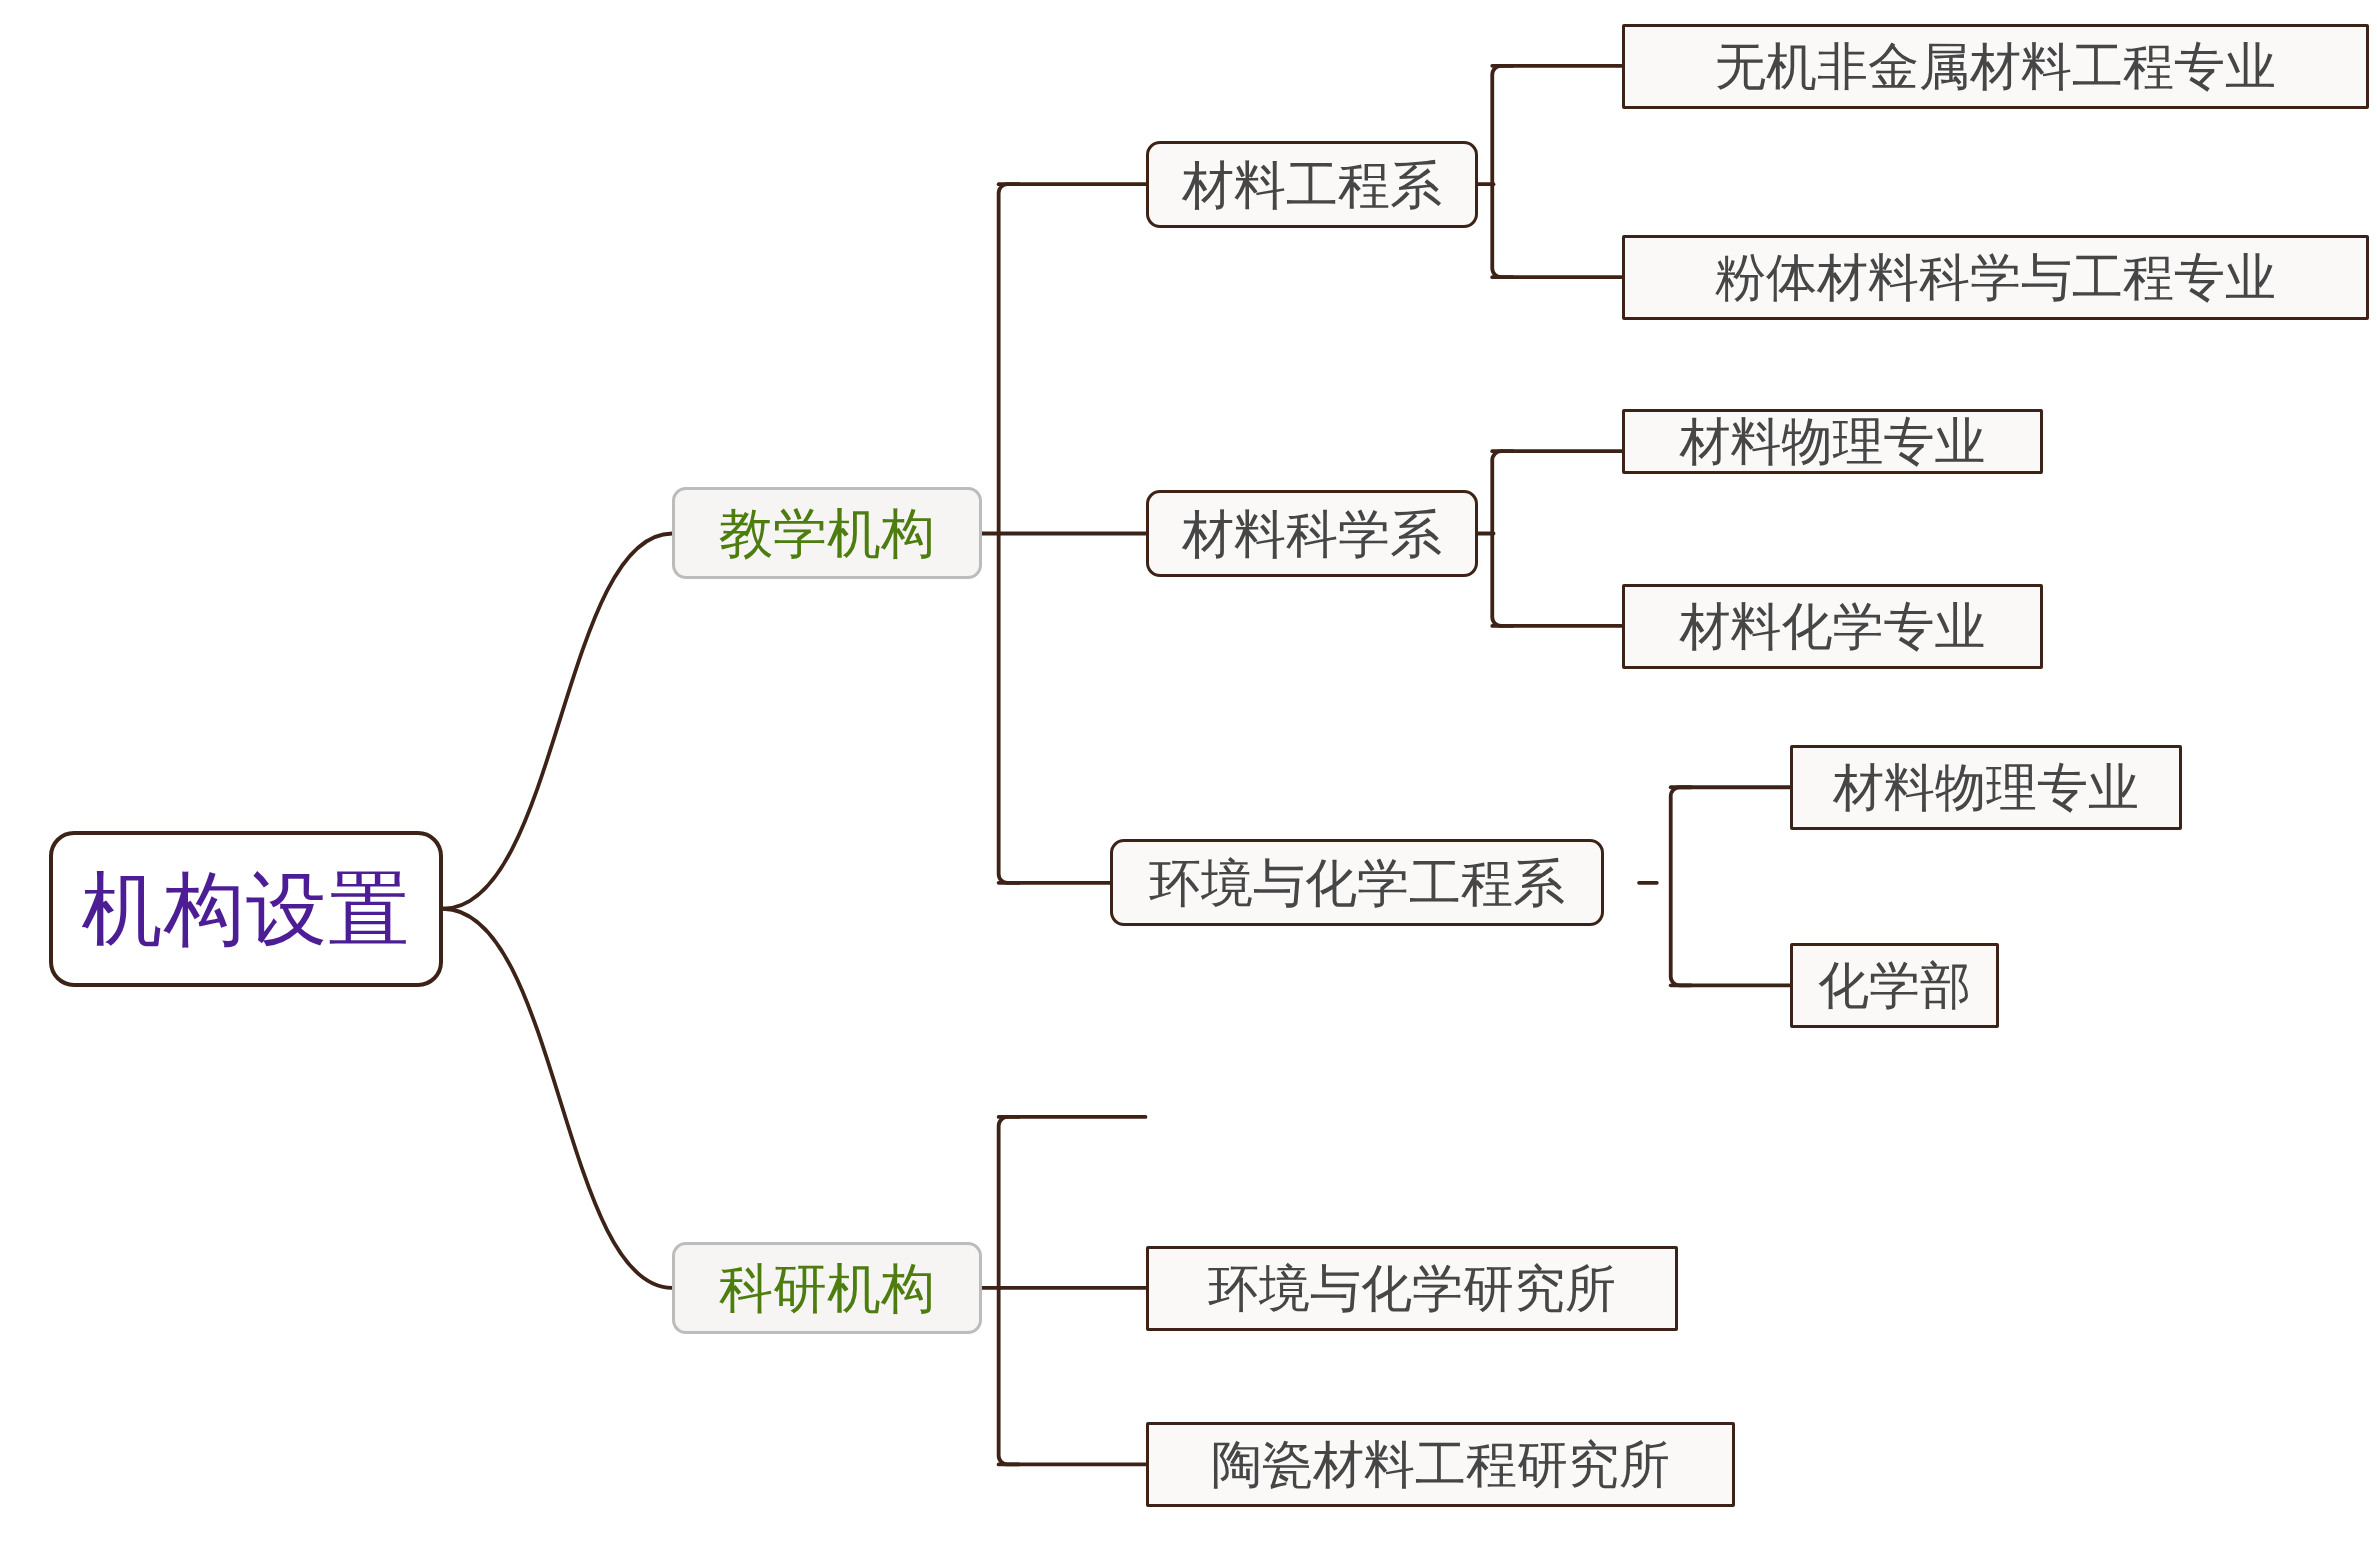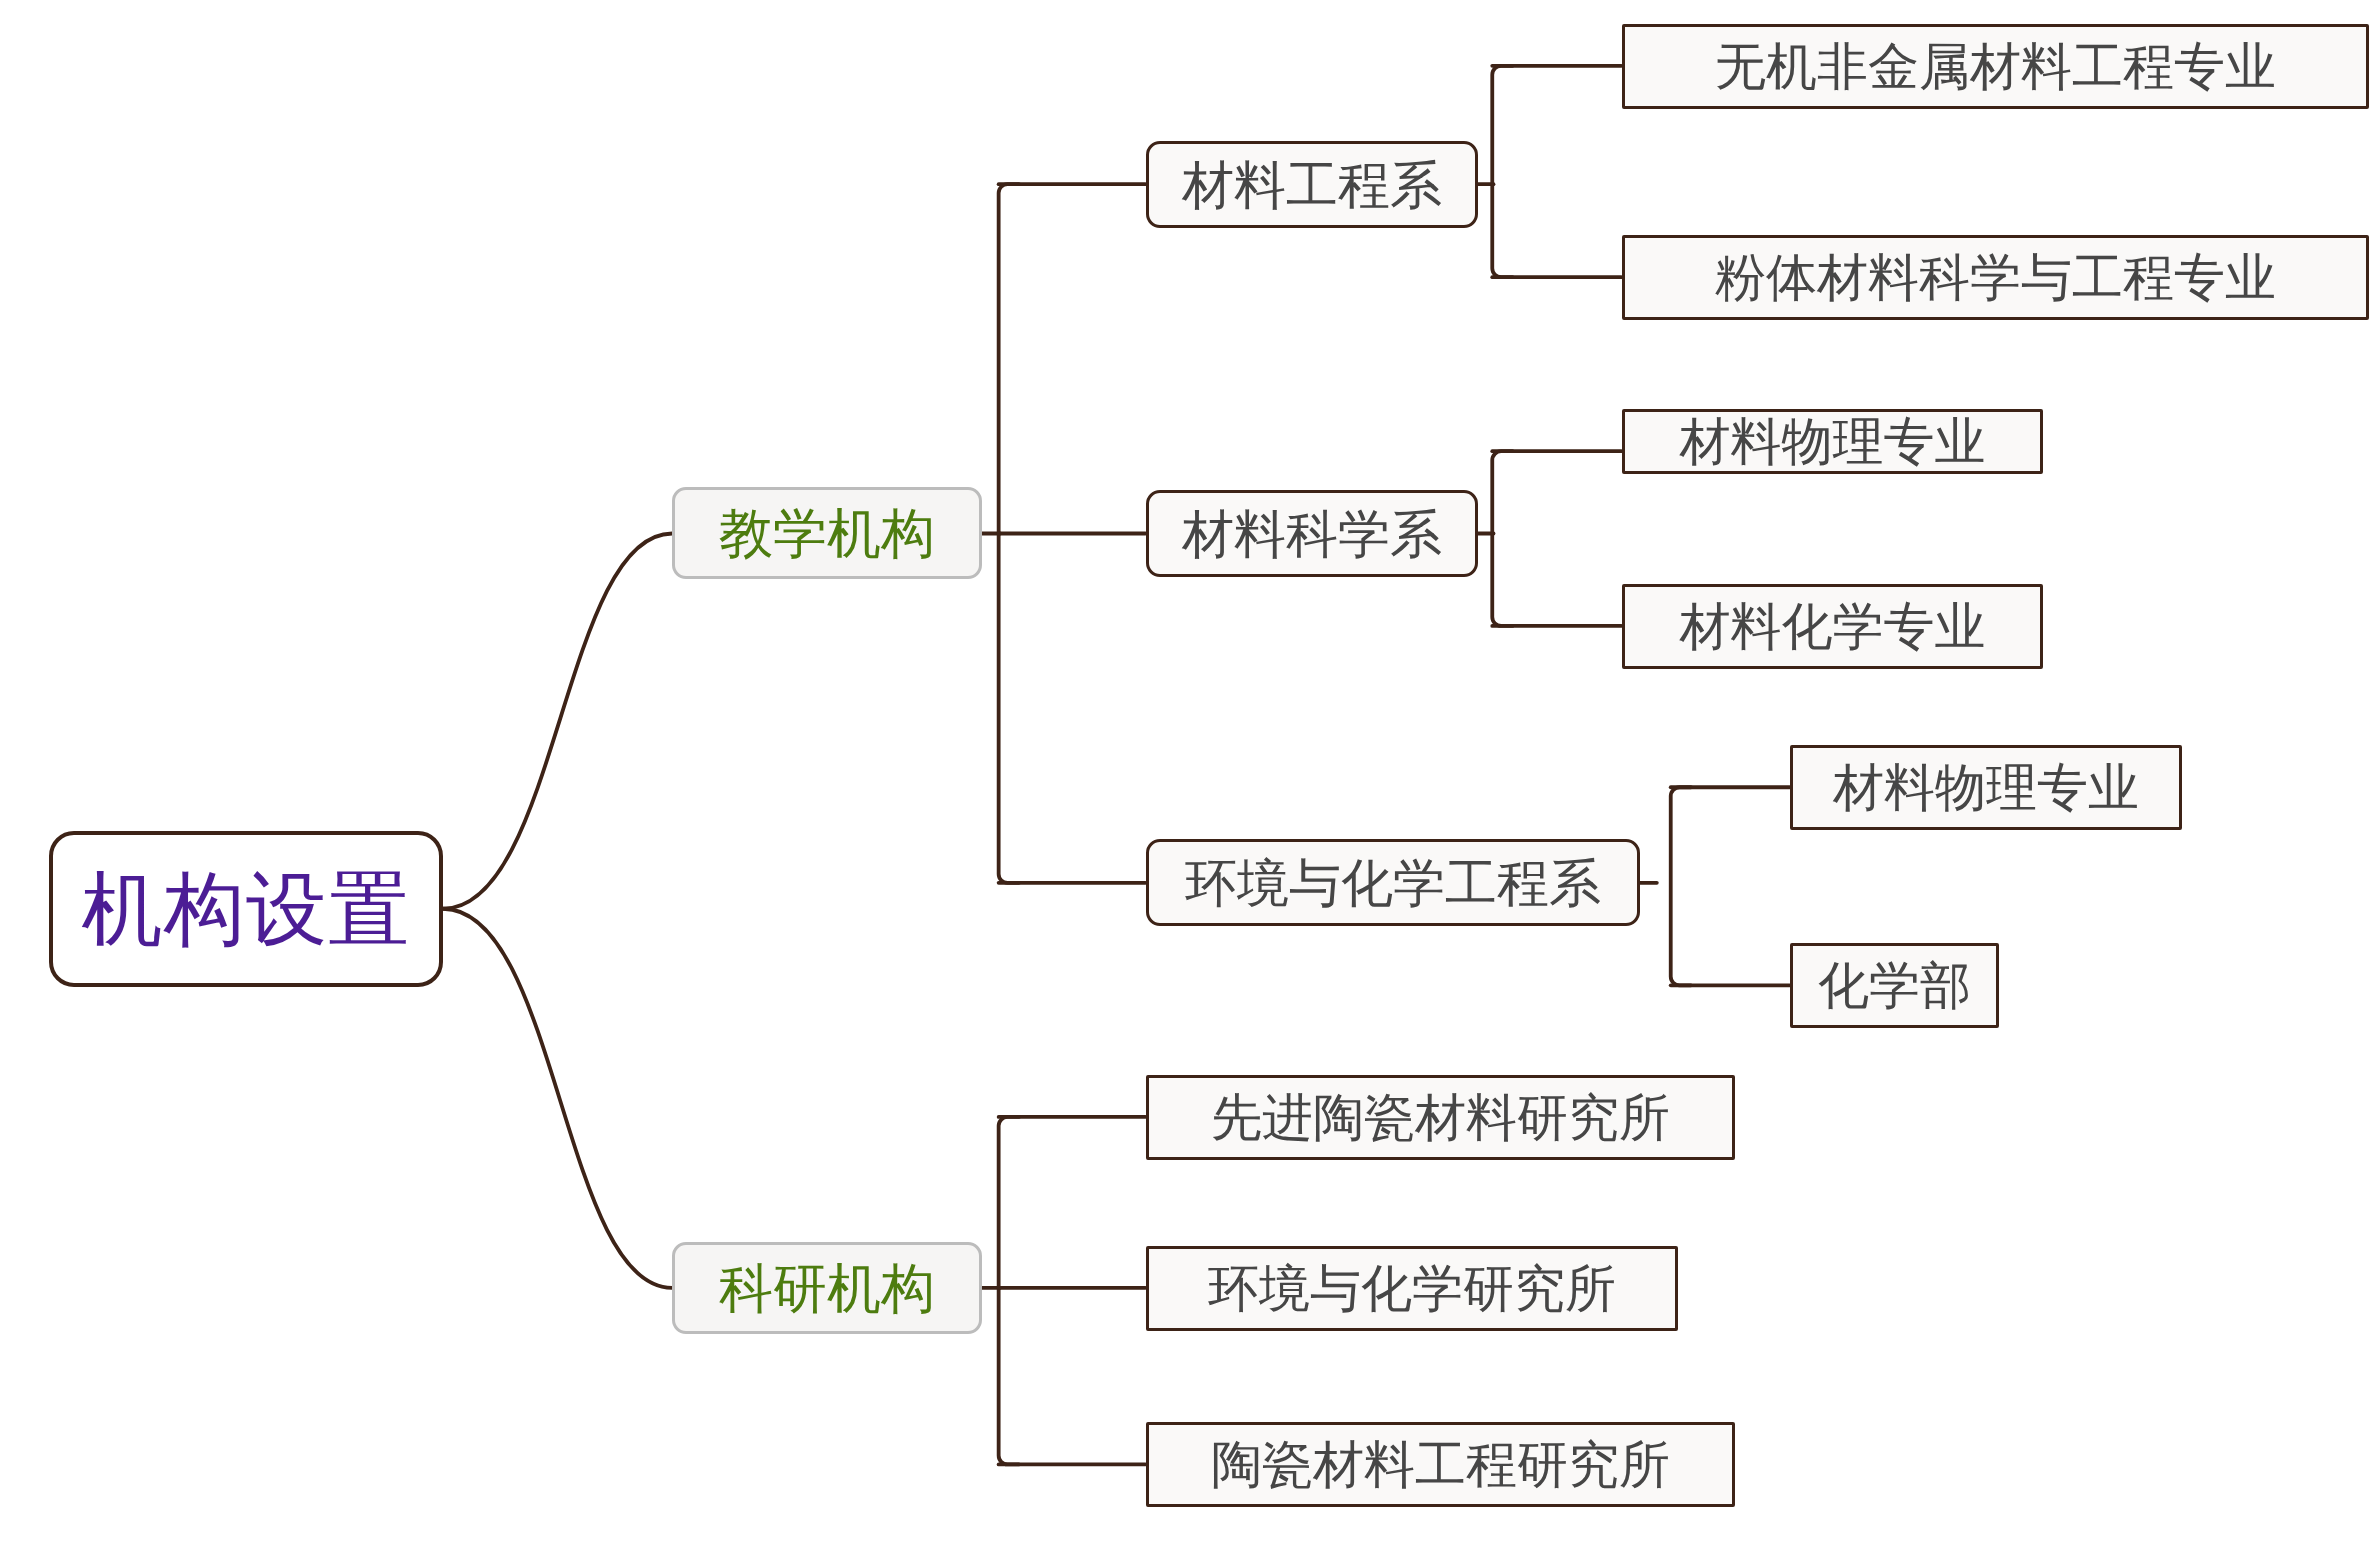--- a/index.html
+++ b/index.html
@@ -130,21 +130,21 @@
   </div>
 
   <div class="node n-l3" style="left:1146px;top:141px;width:332px;height:87px;">
     <span class="label">材料工程系</span>
   </div>
 
   <div class="node n-l3" style="left:1146px;top:490px;width:332px;height:87px;">
     <span class="label">材料科学系</span>
   </div>
 
-  <div class="node n-l3" style="left:1146px;top:839px;width:494px;height:87px;">
+  <div class="node n-l3" style="left:1110px;top:839px;width:494px;height:87px;">
     <span class="label">环境与化学工程系</span>
   </div>
 
   <div class="node n-l4" style="left:1622px;top:24px;width:747px;height:85px;">
     <span class="label">无机非金属材料工程专业</span>
   </div>
 
   <div class="node n-l4" style="left:1622px;top:235px;width:747px;height:85px;">
     <span class="label">粉体材料科学与工程专业</span>
   </div>
@@ -158,23 +158,20 @@
   </div>
 
   <div class="node n-l4" style="left:1790px;top:745px;width:392px;height:85px;">
     <span class="label">材料物理专业</span>
   </div>
 
   <div class="node n-l4" style="left:1790px;top:943px;width:209px;height:85px;">
     <span class="label">化学部</span>
   </div>
 
-  <div class="node n-l4" style="left:1146px;top:1075px;width:589px;height:85px;">
-    <span class="label">先进陶瓷材料研究所</span>
-  </div>
 
   <div class="node n-l4" style="left:1146px;top:1246px;width:532px;height:85px;">
     <span class="label">环境与化学研究所</span>
   </div>
 
   <div class="node n-l4" style="left:1146px;top:1422px;width:589px;height:85px;">
     <span class="label">陶瓷材料工程研究所</span>
   </div>
 
 </div>

